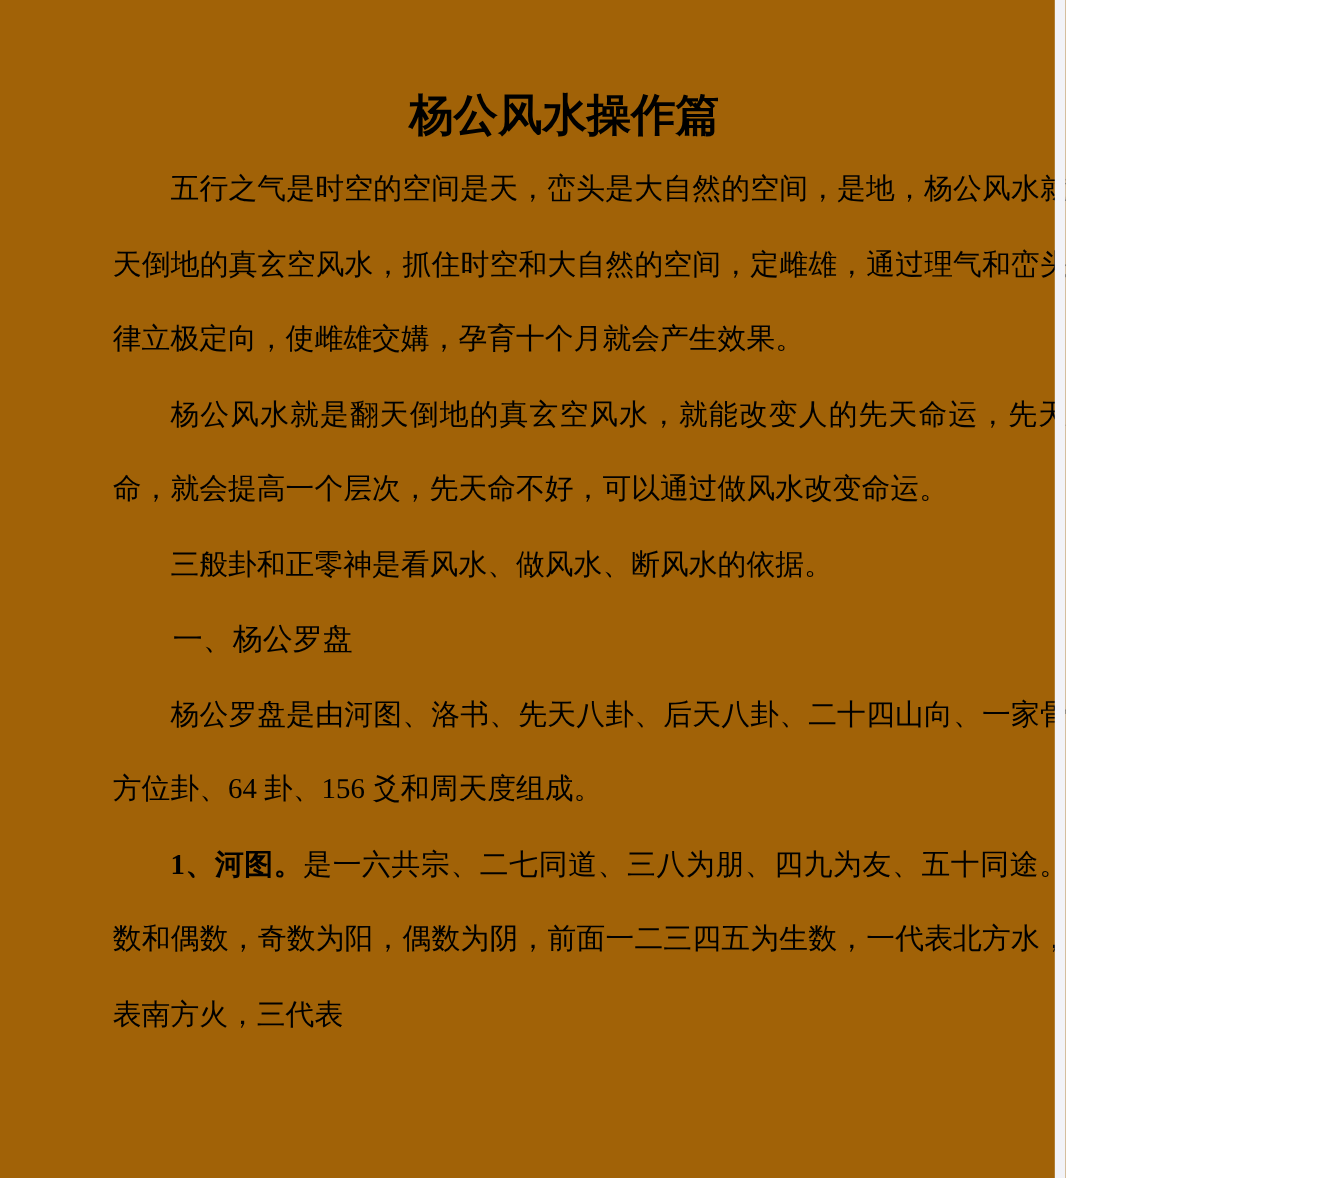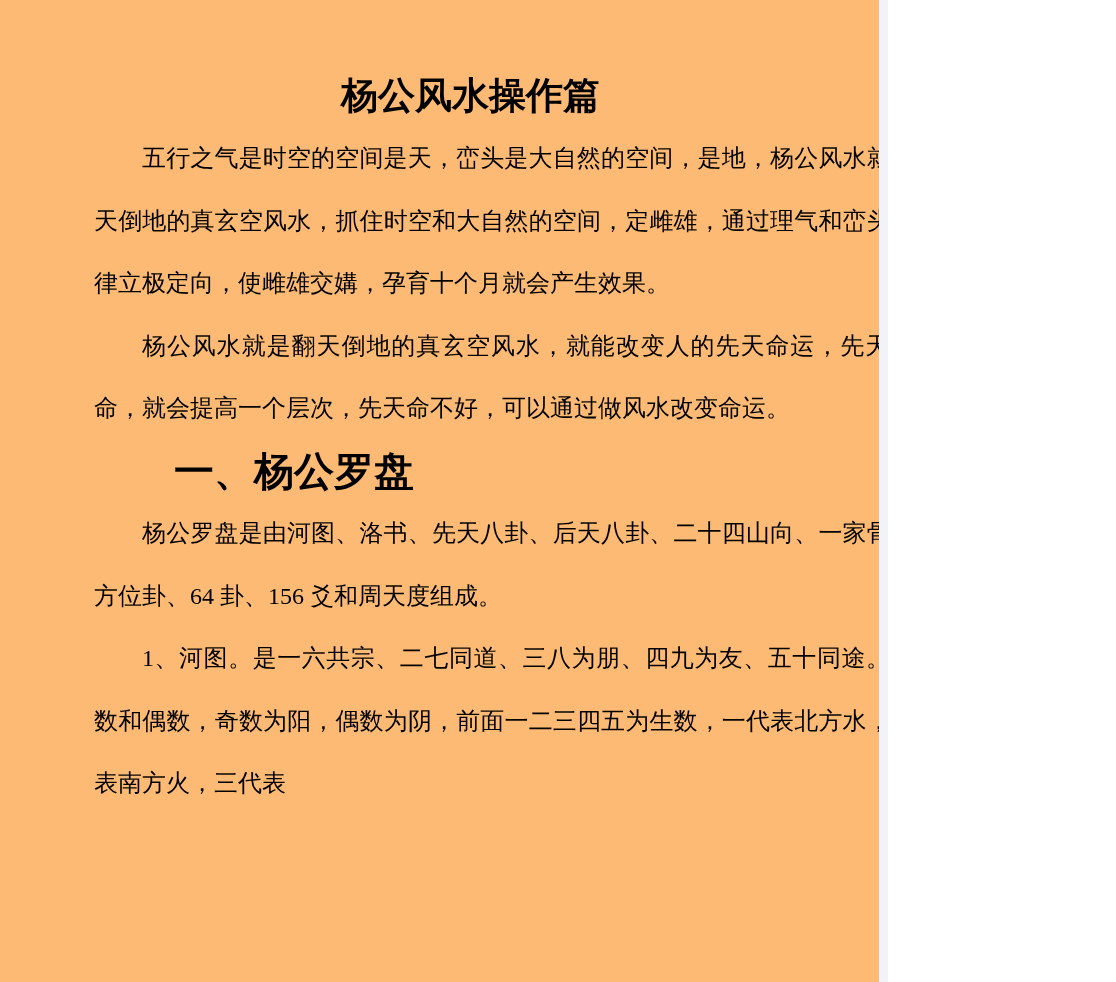--- a/index.html
+++ b/index.html
@@ -4,21 +4,21 @@
 <style>
   html, body {
     margin: 0;
     padding: 0;
     background: #ffffff;
   }
   .page {
     position: relative;
     width: 888px;
     height: 982px;
-    background: #fdba74;
+    background: #a16207;
     overflow: hidden;
   }
   .content {
     position: absolute;
     left: 94px;
     top: 65px;
     width: 845px;
     color: #000000;
   }
   .doc-title {
@@ -36,27 +36,27 @@
     font-family: "Liberation Serif", "DejaVu Serif", serif;
     font-size: 24px;
     line-height: 62.5px;
     text-align: justify;
     text-indent: 2em;
     letter-spacing: 0;
   }
   .heading {
     margin: 0;
     font-family: "Liberation Sans", sans-serif;
-    font-weight: bold;
-    font-size: 40px;
+    font-weight: normal;
+    font-size: 25px;
     line-height: 62.5px;
     text-indent: 2em;
   }
   .lead-bold {
-    font-weight: normal;
+    font-weight: bold;
   }
   .scrollbar-track {
     position: absolute;
     top: 0;
     right: 0;
     width: 9px;
     height: 982px;
     background: #f2f3f8;
   }
 </style>
@@ -64,20 +64,21 @@
 <body>
 
 <div class="page">
   <div class="content">
     <h1 class="doc-title">杨公风水操作篇</h1>
 
     <p class="para">五行之气是时空的空间是天，峦头是大自然的空间，是地，杨公风水就是翻天倒地的真玄空风水，抓住时空和大自然的空间，定雌雄，通过理气和峦头的规律立极定向，使雌雄交媾，孕育十个月就会产生效果。</p>
 
     <p class="para">杨公风水就是翻天倒地的真玄空风水，就能改变人的先天命运，先天是好命，就会提高一个层次，先天命不好，可以通过做风水改变命运。</p>
 
+    <p class="para">三般卦和正零神是看风水、做风水、断风水的依据。</p>
 
     <h2 class="heading">一、杨公罗盘</h2>
 
     <p class="para">杨公罗盘是由河图、洛书、先天八卦、后天八卦、二十四山向、一家骨肉亲方位卦、64 卦、156 爻和周天度组成。</p>
 
     <p class="para"><span class="lead-bold">1、河图。</span><span>是一六共宗、二七同道、三八为朋、四九为友、五十同途。分奇数和偶数，奇数为阳，偶数为阴，前面一二三四五为生数，一代表北方水，二代表南方火，三代表</span></p>
   </div>
 
   <div class="scrollbar-track"></div>
 </div>

